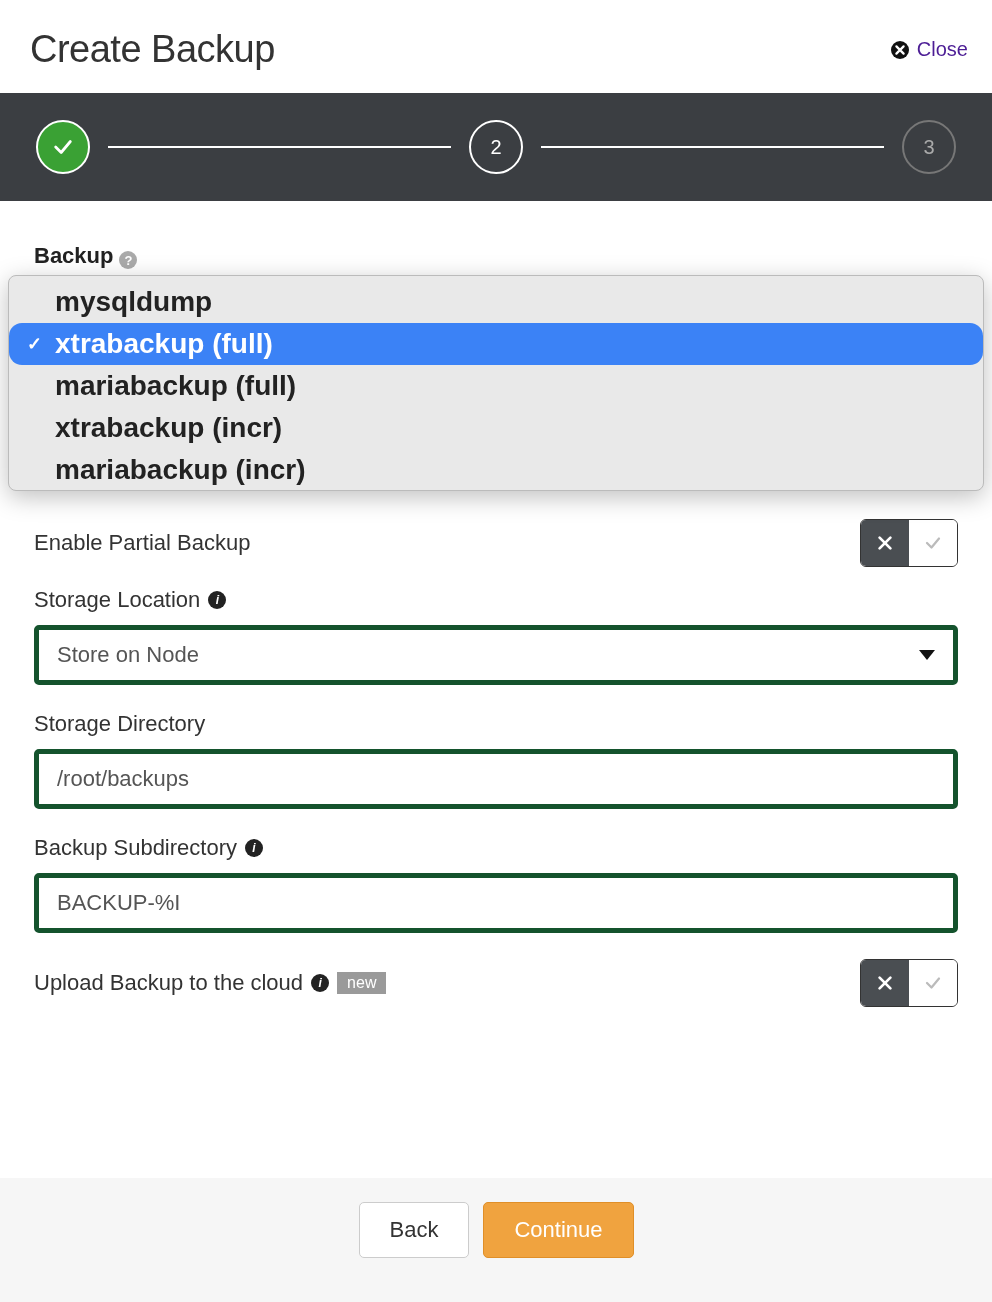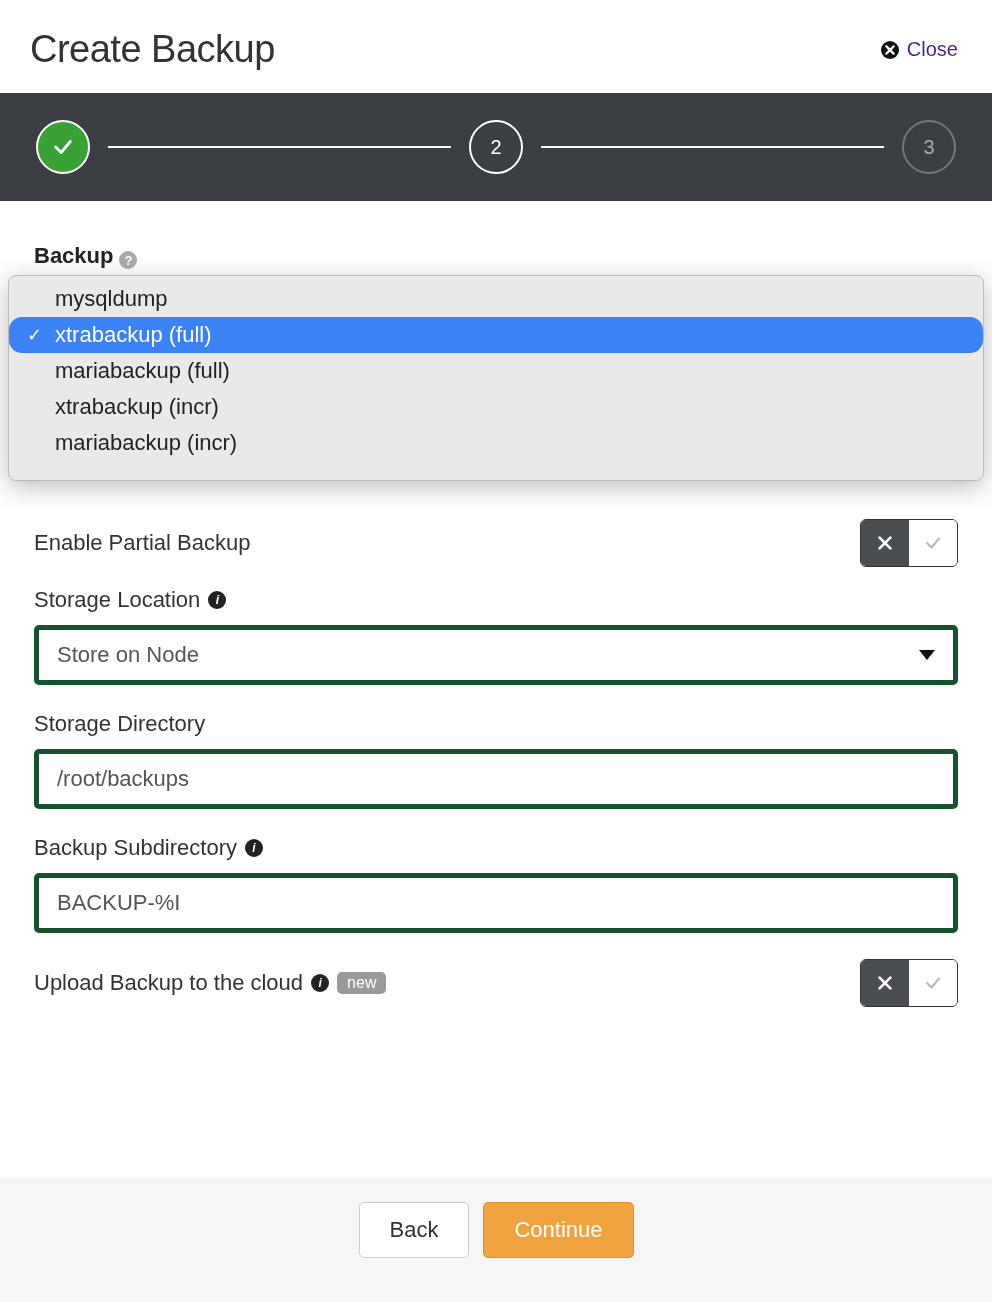--- a/index.html
+++ b/index.html
@@ -12,21 +12,21 @@
     display: flex;
     flex-direction: column;
     min-height: 1302px;
   }
 
   
   .header {
     display: flex;
     align-items: center;
     justify-content: space-between;
-    padding: 28px 34px 22px 30px;
+    padding: 28px 24px 22px 30px;
   }
   .header h1 {
     font-size: 38px;
     font-weight: 200;
     color: #333;
     letter-spacing: -0.5px;
   }
   .close-wrap {
     display: flex;
     align-items: center;
@@ -168,46 +168,47 @@
   }
   .toggle-btn.active { background: #4a4e52; }
   .toggle-btn svg { width: 18px; height: 18px; }
   .toggle-btn .x-path { stroke: #fff; }
   .toggle-btn .check-path { stroke: #bbb; }
 
   .badge-new {
     background: #9a9a9a;
     color: #fff;
     font-size: 16px;
-    border-radius: 5px;
+    border-radius: 0;
     padding: 2px 10px;
   }
 
   
   .dropdown {
     position: absolute;
     top: 74px;
     left: 8px;
     right: 8px;
     background: #e9e9e9;
     border: 1px solid #bbb;
     border-radius: 8px;
     box-shadow: 0 6px 24px rgba(0,0,0,0.25);
     overflow: hidden;
     z-index: 10;
   }
   .dropdown-item {
     padding: 5px 18px 5px 46px;
-    font-size: 22px;
+    font-size: 28px;
     color: #222;
     cursor: pointer;
     position: relative;
+    font-weight: bold;
   }
   .dropdown-item:first-child { padding-top: 10px; }
-  .dropdown-item:last-child { padding-bottom: 24px; }
+  .dropdown-item:last-child { padding-bottom: 4px; }
   .dropdown-item.selected {
     background: #3b82f6;
     color: #fff;
     border-radius: 13px;
   }
   .dropdown-item.selected::before {
     content: "✓";
     position: absolute;
     left: 18px;
     top: 50%;

